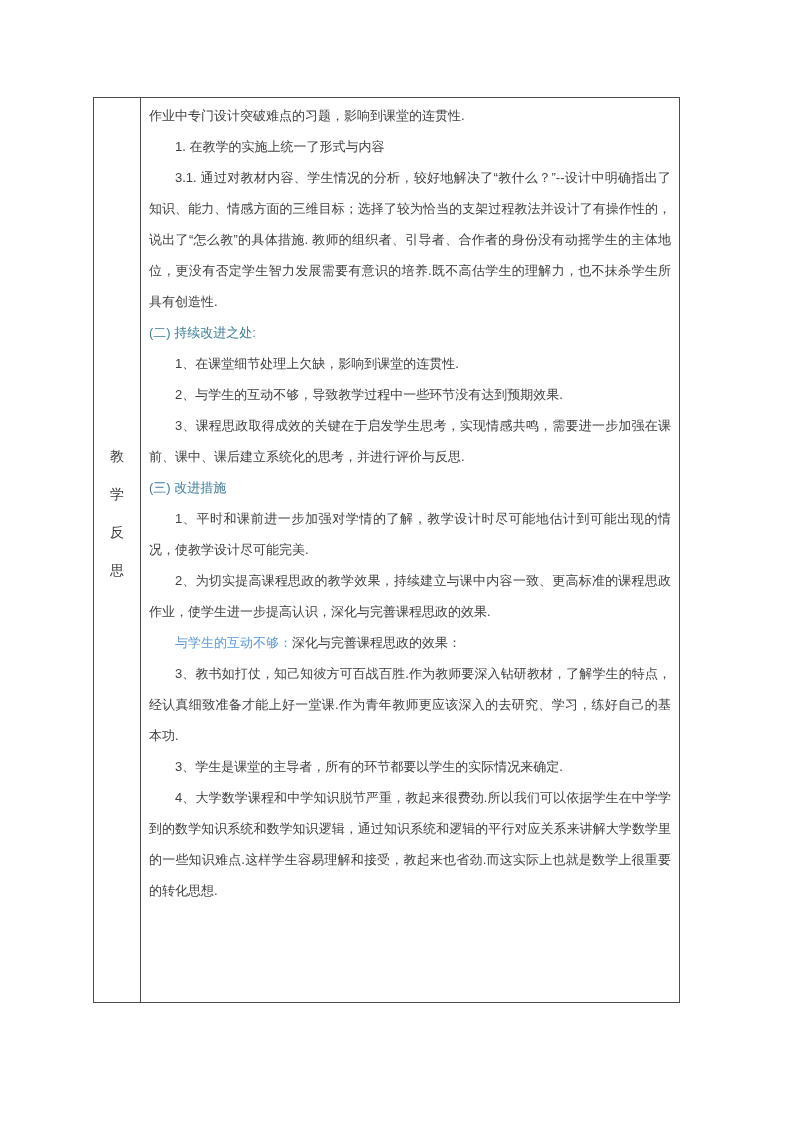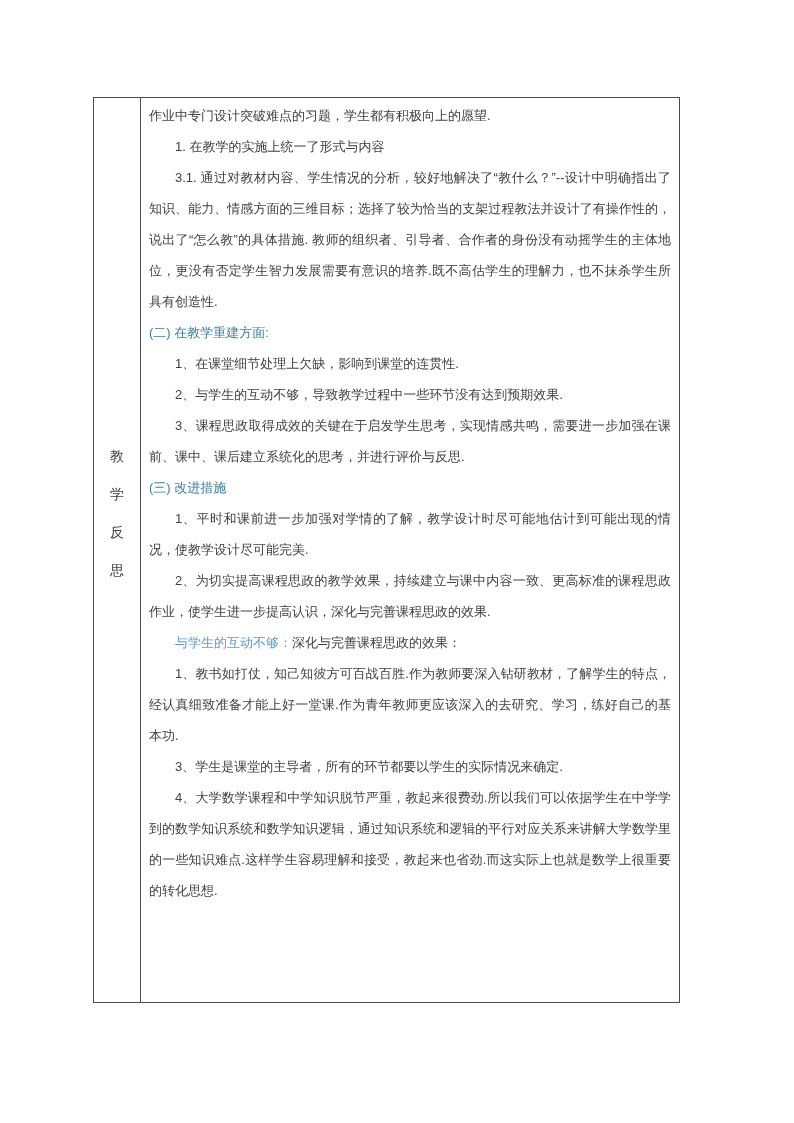--- a/index.html
+++ b/index.html
@@ -69,29 +69,29 @@
   <div class="doc-table">
     <div class="row-label-cell">
 
     <span class="row-label-char">教</span>
         <span class="row-label-char">学</span>
         <span class="row-label-char">反</span>
         <span class="row-label-char">思</span>
       </div>
     <div class="content-cell">
 
-    <p class="">作业中专门设计突破难点的习题，学生都有积极向上的愿望.</p>
+    <p class="">作业中专门设计突破难点的习题，影响到课堂的连贯性.</p>
         <p class="indent">1. 在教学的实施上统一了形式与内容</p>
         <p class="indent">3.1. 通过对教材内容、学生情况的分析，较好地解决了“教什么？”--设计中明确指出了知识、能力、情感方面的三维目标；选择了较为恰当的支架过程教法并设计了有操作性的，说出了“怎么教”的具体措施. 教师的组织者、引导者、合作者的身份没有动摇学生的主体地位，更没有否定学生智力发展需要有意识的培养.既不高估学生的理解力，也不抹杀学生所具有创造性.</p>
-        <p class=" heading">(二) 在教学重建方面:</p>
+        <p class=" heading">(二) 持续改进之处:</p>
         <p class="indent">1、在课堂细节处理上欠缺，影响到课堂的连贯性.</p>
         <p class="indent">2、与学生的互动不够，导致教学过程中一些环节没有达到预期效果.</p>
         <p class="indent">3、课程思政取得成效的关键在于启发学生思考，实现情感共鸣，需要进一步加强在课前、课中、课后建立系统化的思考，并进行评价与反思.</p>
         <p class=" heading">(三) 改进措施</p>
         <p class="indent">1、平时和课前进一步加强对学情的了解，教学设计时尽可能地估计到可能出现的情况，使教学设计尽可能完美.</p>
         <p class="indent">2、为切实提高课程思政的教学效果，持续建立与课中内容一致、更高标准的课程思政作业，使学生进一步提高认识，深化与完善课程思政的效果.</p>
         <p class="indent"><span class="lead">与学生的互动不够：</span><span>深化与完善课程思政的效果：</span></p>
-        <p class="indent">1、教书如打仗，知己知彼方可百战百胜.作为教师要深入钻研教材，了解学生的特点，经认真细致准备才能上好一堂课.作为青年教师更应该深入的去研究、学习，练好自己的基本功.</p>
+        <p class="indent">3、教书如打仗，知己知彼方可百战百胜.作为教师要深入钻研教材，了解学生的特点，经认真细致准备才能上好一堂课.作为青年教师更应该深入的去研究、学习，练好自己的基本功.</p>
         <p class="indent">3、学生是课堂的主导者，所有的环节都要以学生的实际情况来确定.</p>
         <p class="indent">4、大学数学课程和中学知识脱节严重，教起来很费劲.所以我们可以依据学生在中学学到的数学知识系统和数学知识逻辑，通过知识系统和逻辑的平行对应关系来讲解大学数学里的一些知识难点.这样学生容易理解和接受，教起来也省劲.而这实际上也就是数学上很重要的转化思想.</p>
       </div>
   </div>
 </div>
 
 </body></html>

